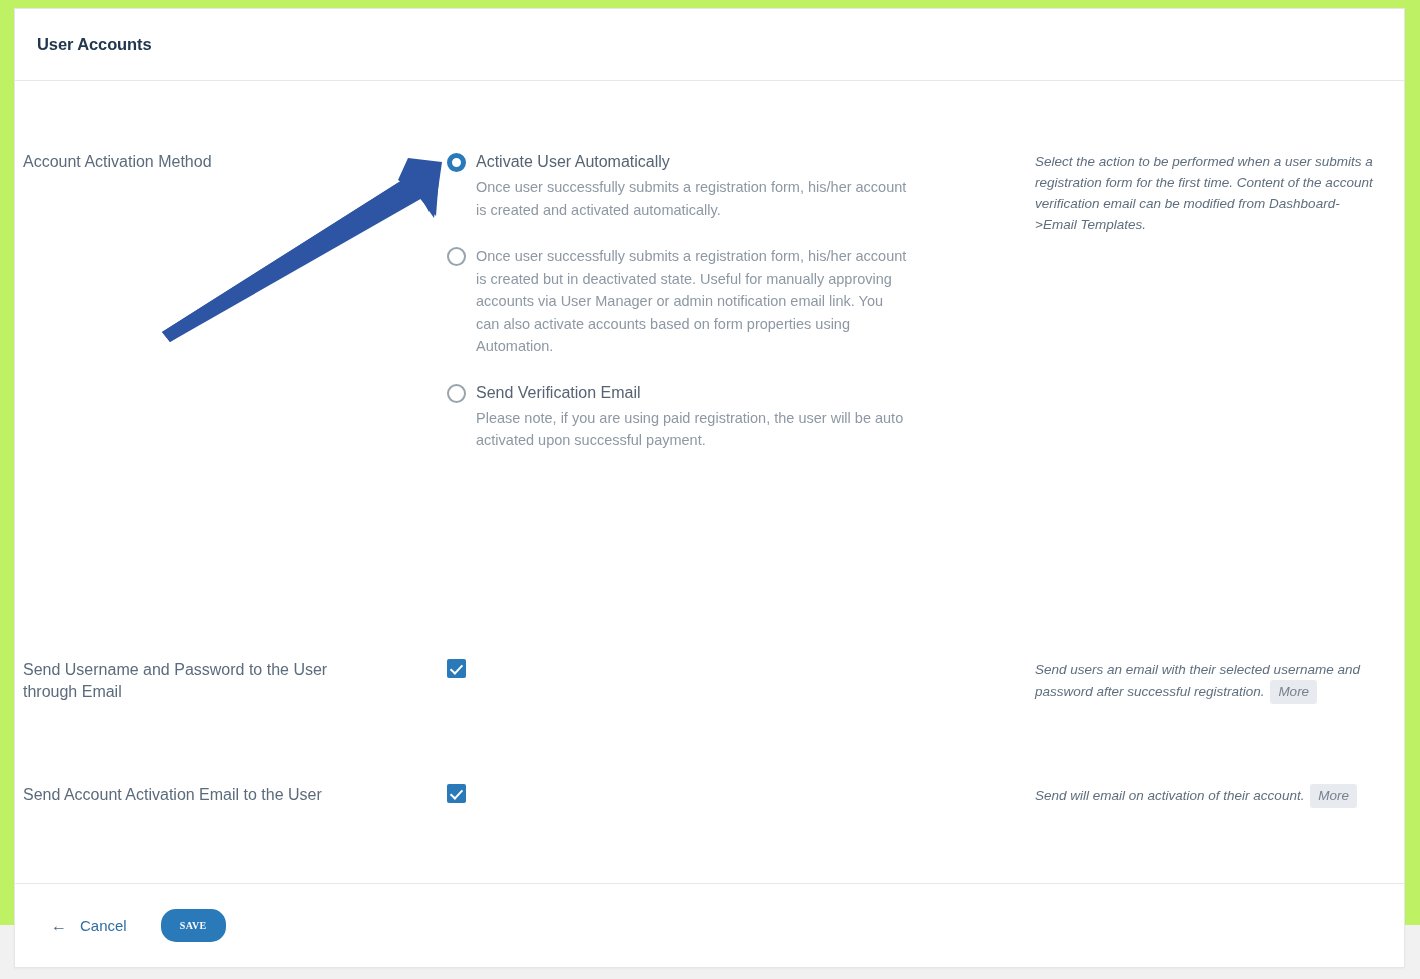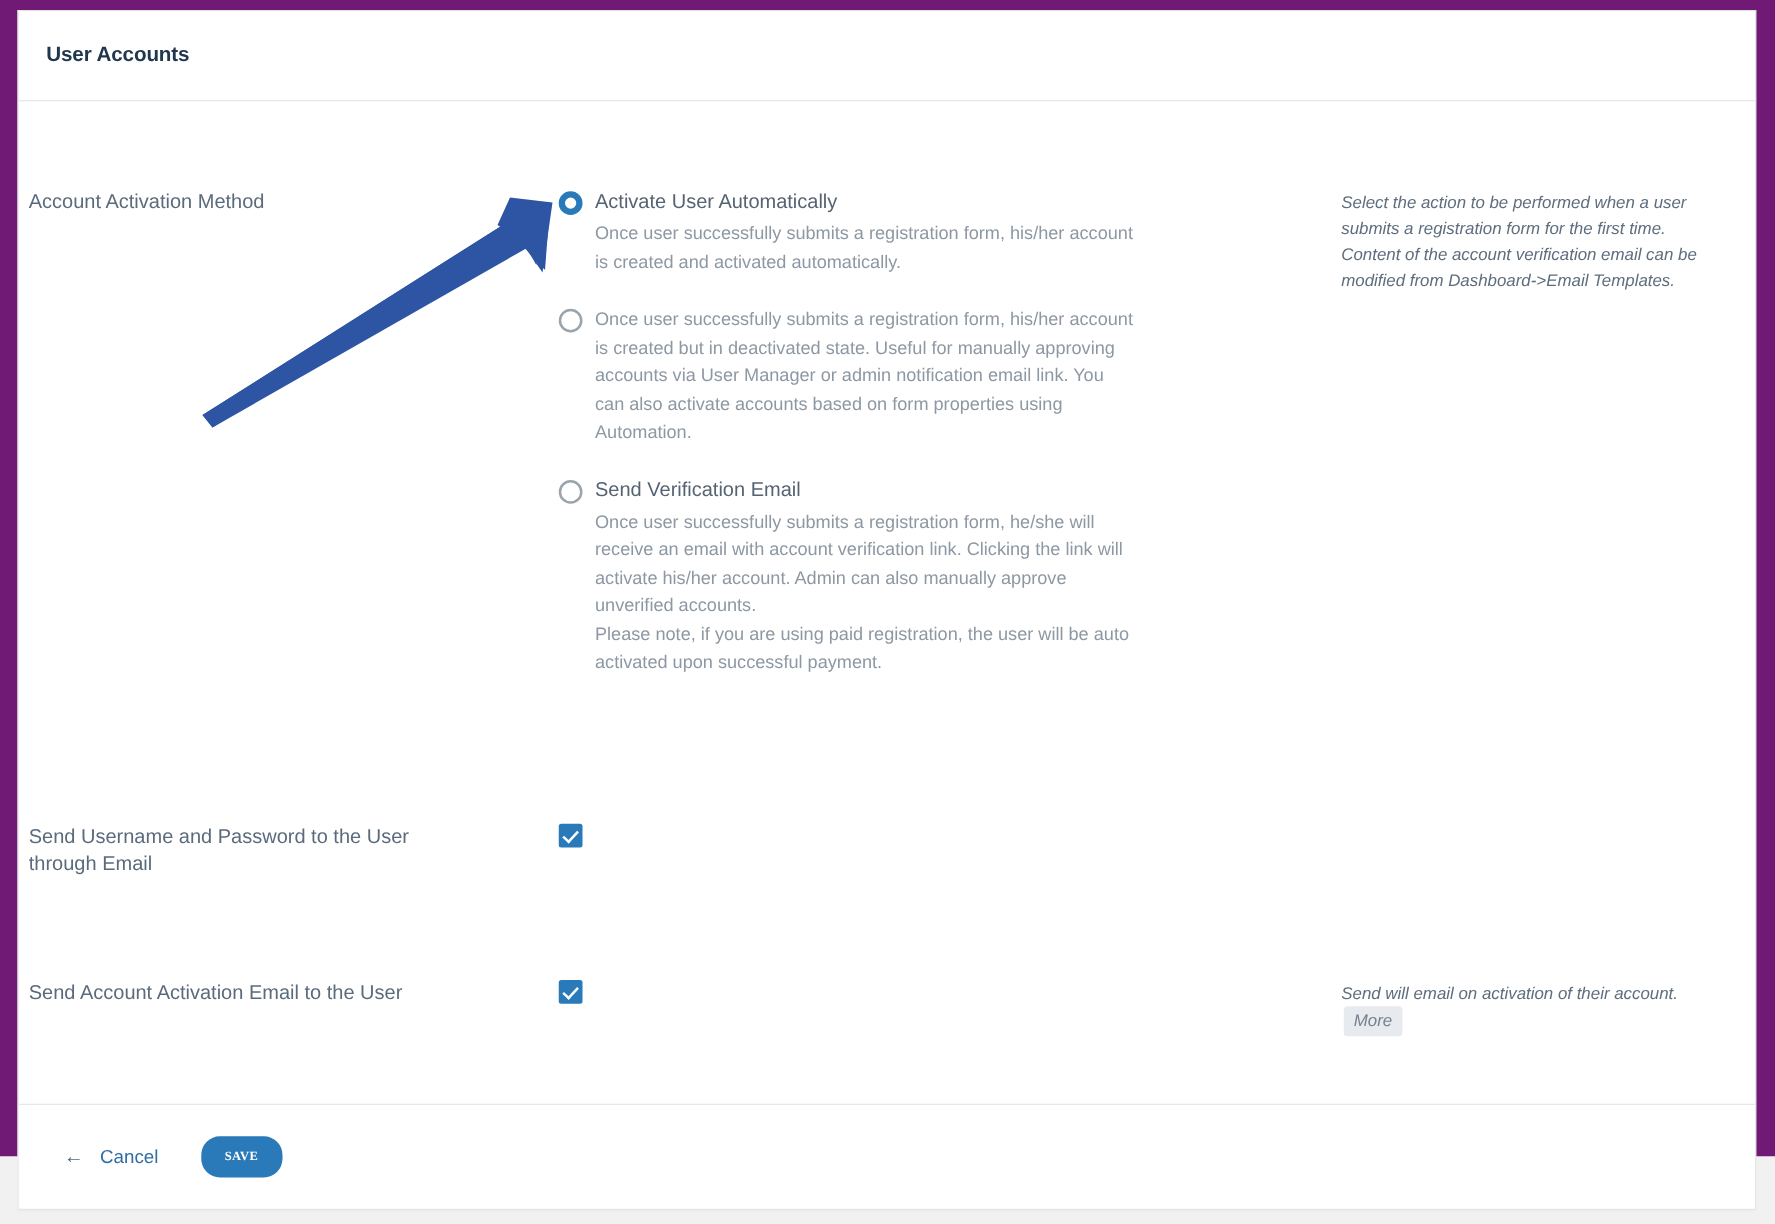--- a/index.html
+++ b/index.html
@@ -10,21 +10,21 @@
     height: 979px;
     background: #f1f1f1;
     font-family: "Liberation Sans", sans-serif;
     overflow: hidden;
   }
 
   .page {
     position: relative;
     width: 1420px;
     height: 925px;
-    background: #701a75;
+    background: #bef264;
   }
 
   .card {
     position: absolute;
     left: 14px;
     top: 8px;
     width: 1391px;
     height: 960px;
     background: #ffffff;
     border: 1px solid #e6e6e6;
@@ -80,21 +80,20 @@
     color: #5b6b7c;
     line-height: 22px;
     font-weight: normal;
   }
 
   .help-text {
     font-size: 13.5px;
     font-style: italic;
     color: #5f6e7e;
     line-height: 21px;
-    margin-left: 38px;
   }
 
   .more-badge {
     display: inline-block;
     background: #e7eaee;
     color: #76818d;
     font-size: 13.5px;
     font-style: italic;
     padding: 3px 8px 4px 8px;
     border-radius: 3px;
@@ -244,39 +243,41 @@
 
             <div class="radio-item" style="margin-top:24px;">
               <span class="radio-mark"></span>
               <div class="radio-desc">Once user successfully submits a registration form, his/her account is created but in deactivated state. Useful for manually approving accounts via User Manager or admin notification email link. You can also activate accounts based on form properties using Automation.</div>
             </div>
 
             <div class="radio-item" style="margin-top:24px;">
               <span class="radio-mark"></span>
               <span class="radio-label">Send Verification Email</span>
               <div class="radio-desc">
-                <p>Once user successfully submits a registration form, he/she will receive an email with account verification link. Clicking the link will activate his/her account. Admin can also manually approve unverified accounts.</p>
                 <p>Please note, if you are using paid registration, the user will be auto activated upon successful payment.</p>
               </div>
             </div>
 
           </div>
         </div>
 
         <div class="col-help">
           <div class="help-text">Select the action to be performed when a user submits a registration form for the first time. Content of the account verification email can be modified from Dashboard-&gt;Email Templates.</div>
         </div>
       </div>
 
       <div class="row" style="top:578px;">
         <div class="col-label">
           <div class="field-label" style="max-width:340px;">Send Username and Password to the User through Email</div>
         </div>
         <div class="col-field">
           <span class="checkbox-mark"></span>
+        </div>
+        <div class="col-help">
+          <div class="help-text"><span>Send users an email with their selected username and password after successful registration.</span> <span class="more-badge">More</span></div>
         </div>
       </div>
 
       <div class="row" style="top:703px;">
         <div class="col-label">
           <div class="field-label" style="max-width:360px;">Send Account Activation Email to the User</div>
         </div>
         <div class="col-field">
           <span class="checkbox-mark"></span>
         </div>

